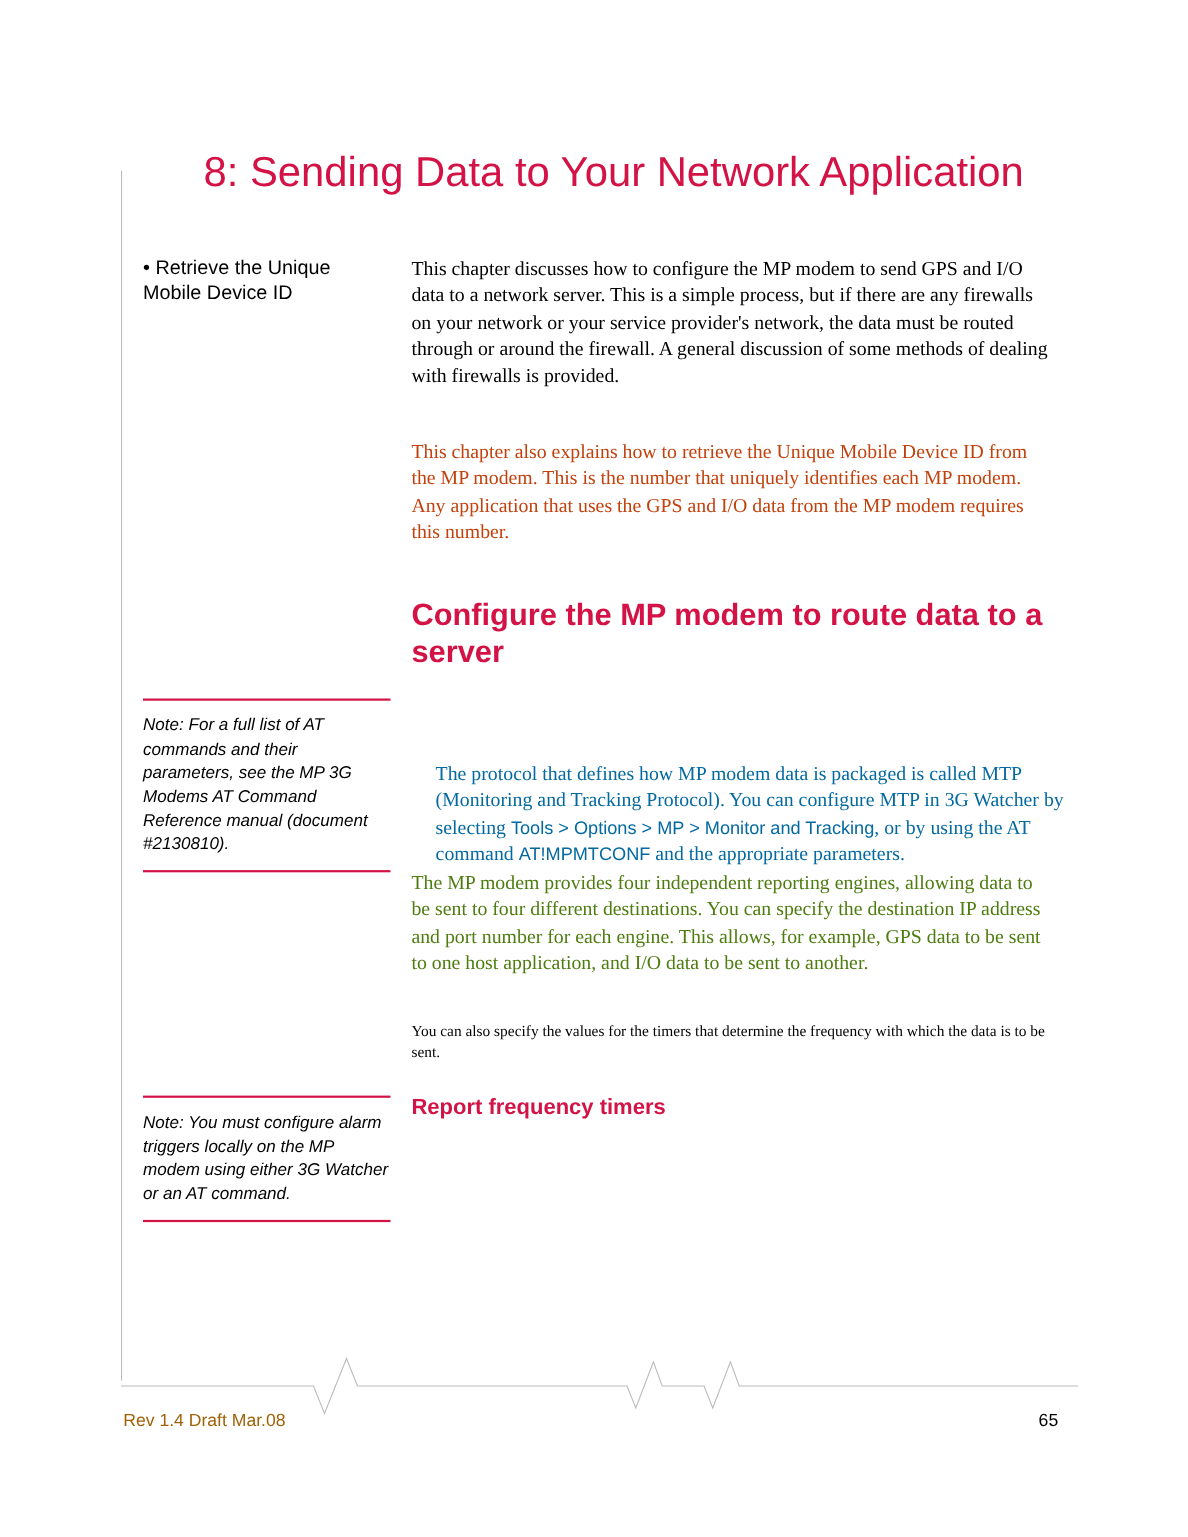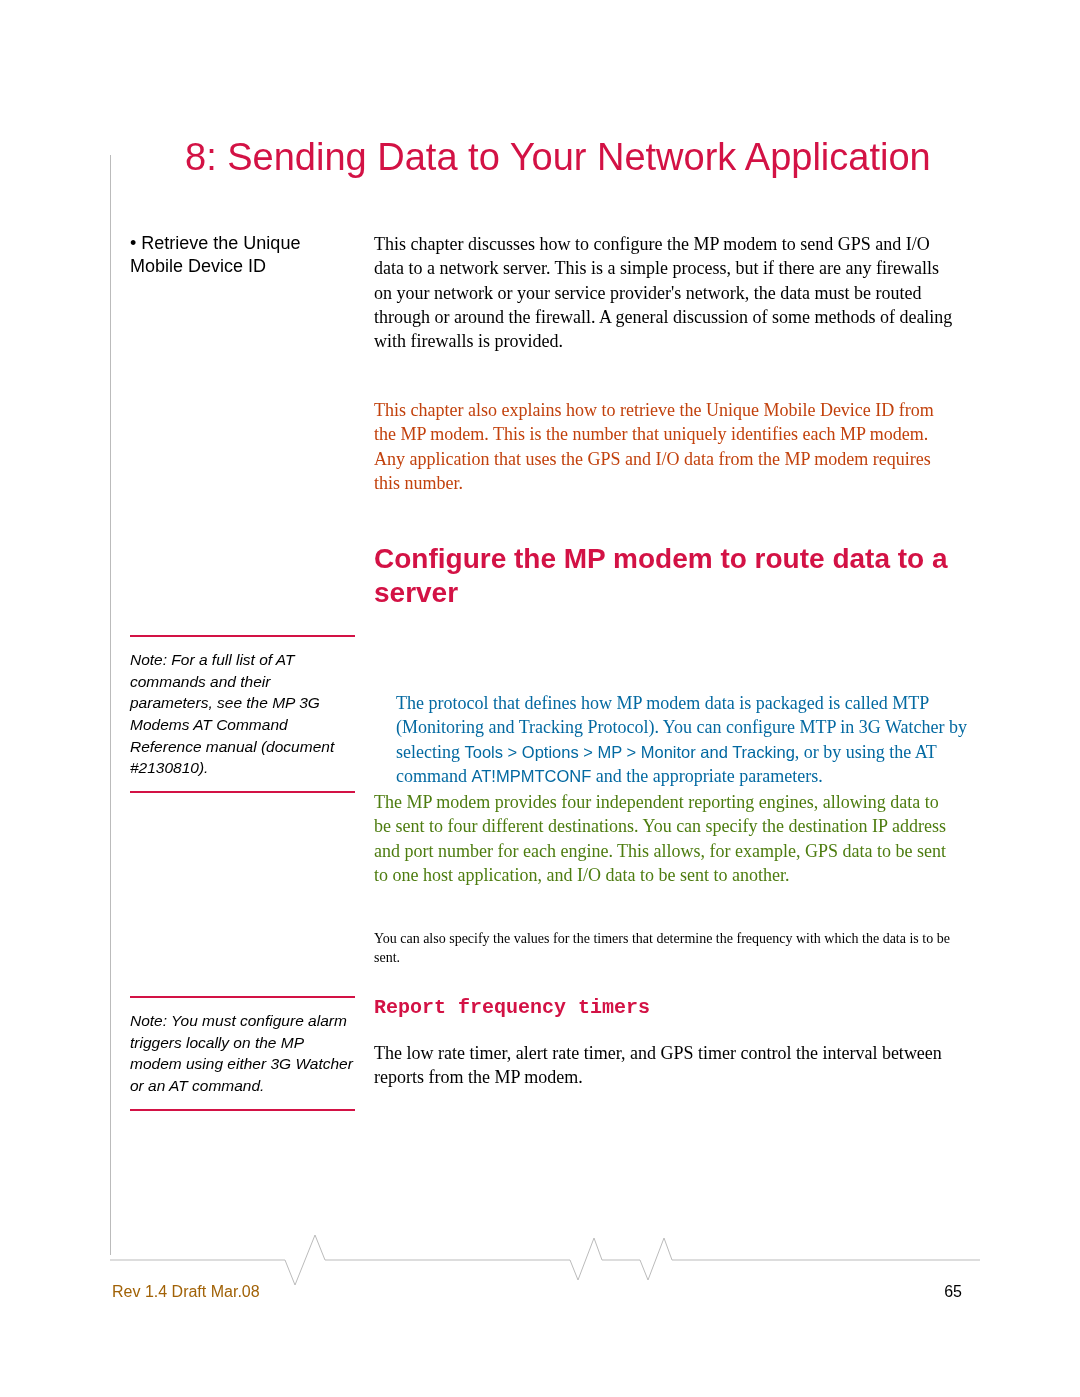--- a/index.html
+++ b/index.html
@@ -144,21 +144,21 @@
       width: 582px;
       font-size: 14px;
       color: #000;
       line-height: 1.35;
     }
     .subsection-heading {
       position: absolute;
       left: 374px;
       top: 996px;
       width: 582px;
-      font-family: Liberation Mono, monospace;
+      font-family: Liberation Sans, sans-serif;
       font-weight: bold;
       font-size: 20px;
       color: #d31245;
     }
     .report-para-1 {
       position: absolute;
       left: 374px;
       top: 1041px;
       width: 582px;
       font-size: 18px;
@@ -239,21 +239,20 @@
   <p class="config-para-3">You can also specify the values for the timers that determine the frequency with which the data is to be sent.</p>
 
   <h3 class="subsection-heading">Report frequency timers</h3>
 
   <div class="sidebar-note-2">
     <div class="note-line-top"></div>
     <div class="note-text">Note: You must configure alarm triggers locally on the MP modem using either 3G Watcher or an AT command.</div>
     <div class="note-line-bottom"></div>
   </div>
 
-  <p class="report-para-1">The low rate timer, alert rate timer, and GPS timer control the interval between reports from the MP modem.</p>
 
 
   <svg class="ecg-line" viewBox="0 0 870 60" preserveAspectRatio="none">
     <path d="M 0 30 L 175 30 L 185 55 L 205 5 L 215 30 L 460 30 L 468 50 L 484 8 L 492 30 L 530 30 L 538 50 L 554 8 L 562 30 L 870 30" fill="none" stroke="#bbb" stroke-width="1"></path>
   </svg>
 
   <div class="footer-left">Rev 1.4 Draft  Mar.08</div>
   <div class="footer-right">65</div>
 
 </div>

